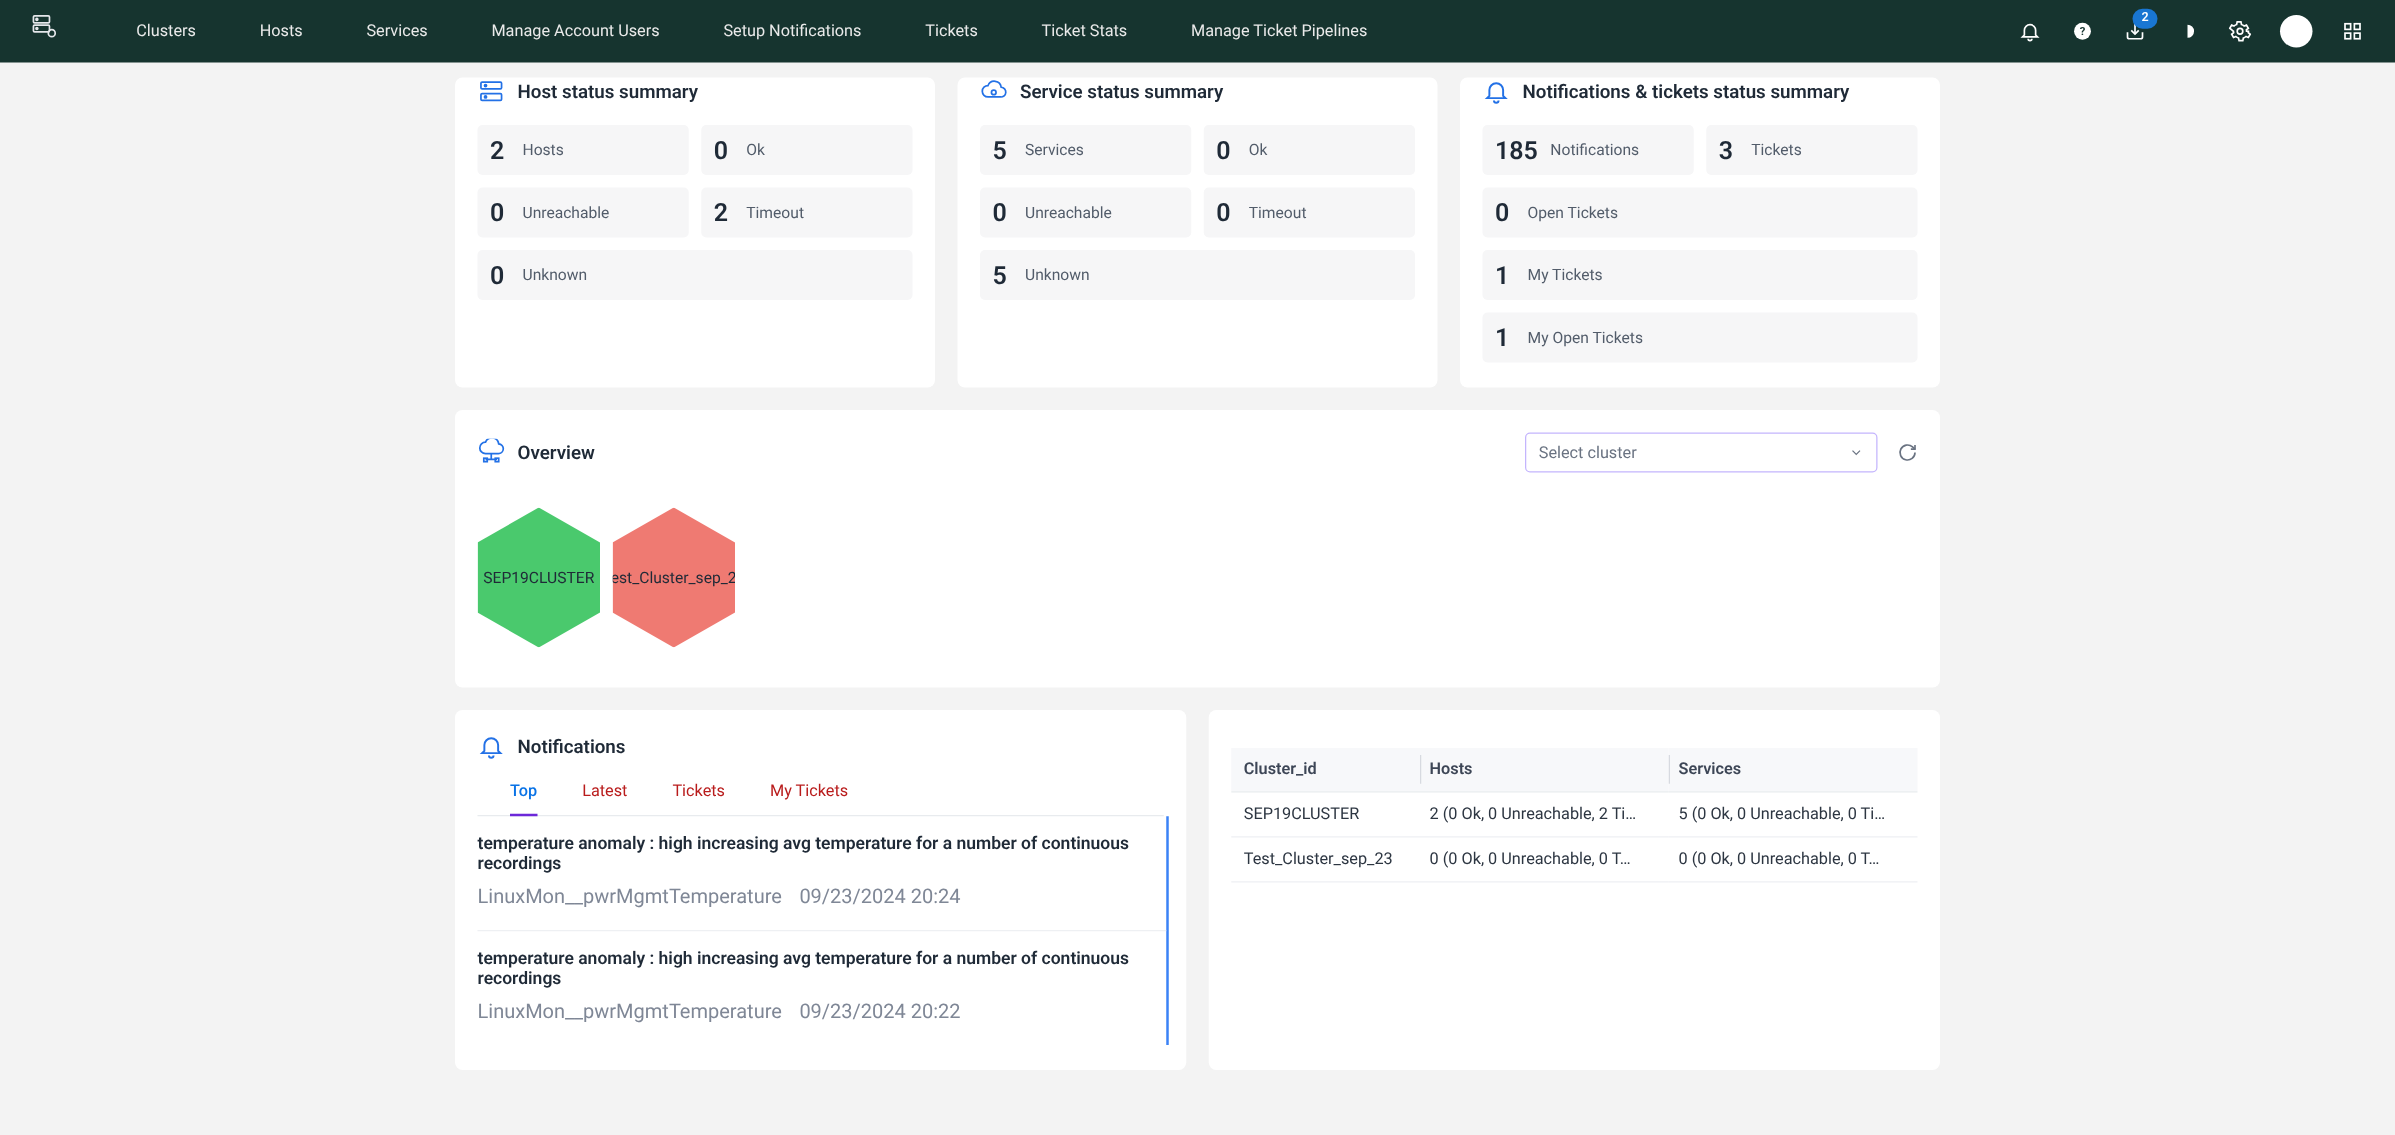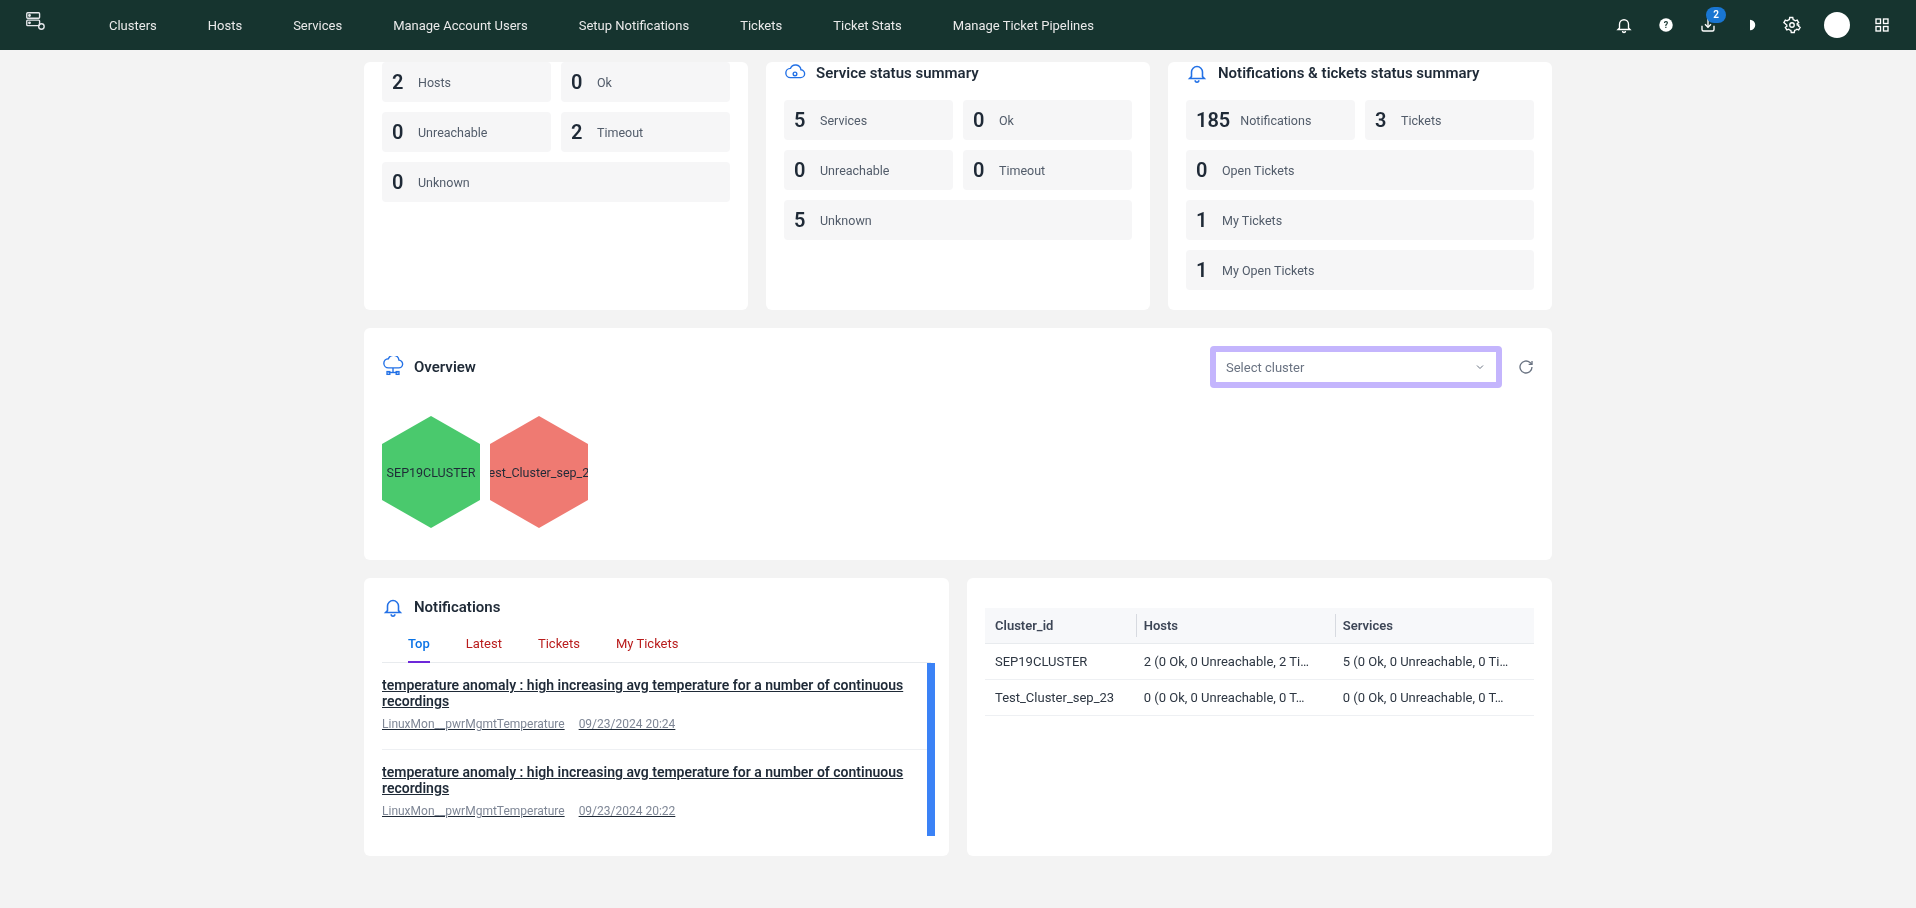--- a/index.html
+++ b/index.html
@@ -149,21 +149,21 @@
     align-items: center;
     gap: 10px;
   }
   .overview-controls {
     margin-left: auto;
     display: flex; align-items: center; gap: 16px;
   }
   .select {
     width: 260px;
     height: 30px;
-    border: 6px solid #c4b5fd;
+    border: 1px solid #c4b5fd;
     border-radius: 4px;
     padding: 0 10px;
     display: flex;
     align-items: center;
     justify-content: space-between;
     color: #6a7382;
     font-size: 13px;
     cursor: pointer;
   }
   .refresh-icon {
@@ -214,36 +214,35 @@
   .tab.active {
     color: #0a73e6;
     border-bottom: 2px solid #6d28d9;
     font-weight: 500;
   }
   .tab-gutter {
     padding-left: 26px;
   }
 
   .notif-list {
-    border-right: 8px solid #3b82f6; 
+    border-right: 2px solid #3b82f6; 
     margin-right: -4px;
-    text-decoration: underline;
   }
   .notif-item {
     padding: 14px 0 18px 0;
     border-bottom: 1px solid #eef0f3;
   }
   .notif-title {
     font-size: 14px;
     font-weight: 600;
     color: #1f2a37;
     margin-bottom: 8px;
   }
   .notif-meta {
-    font-size: 12px;
+    font-size: 16px;
     color: #7f8796;
     display: flex;
     gap: 14px;
   }
 
   
   .tbl {
     width: 100%;
     border-collapse: collapse;
     font-size: 13px;
@@ -350,20 +349,31 @@
       </svg>
     </span>
   </div>
 </div>
 
 <div class="page">
 
   <div class="row summary-row">
 
     <div class="card">
+      <div class="card-header">
+        <span class="section-icon">
+          <svg viewBox="0 0 24 24" class="icon22" fill="none" stroke="currentColor" stroke-width="1.5">
+            <rect x="3" y="4" width="18" height="6" rx="1"></rect>
+              <rect x="3" y="14" width="18" height="6" rx="1"></rect>
+            <circle cx="7" cy="7" r=".9" fill="currentColor"></circle>
+              <circle cx="7" cy="17" r=".9" fill="currentColor"></circle>
+          </svg>
+        </span>
+        <span class="card-title">Host status summary</span>
+      </div>
       <div class="stat-grid">
         <div class="stat-tile">
           <span class="stat-num">2</span>
           <span class="stat-label">Hosts</span>
         </div>
         <div class="stat-tile">
           <span class="stat-num">0</span>
           <span class="stat-label">Ok</span>
         </div>
         <div class="stat-tile">

